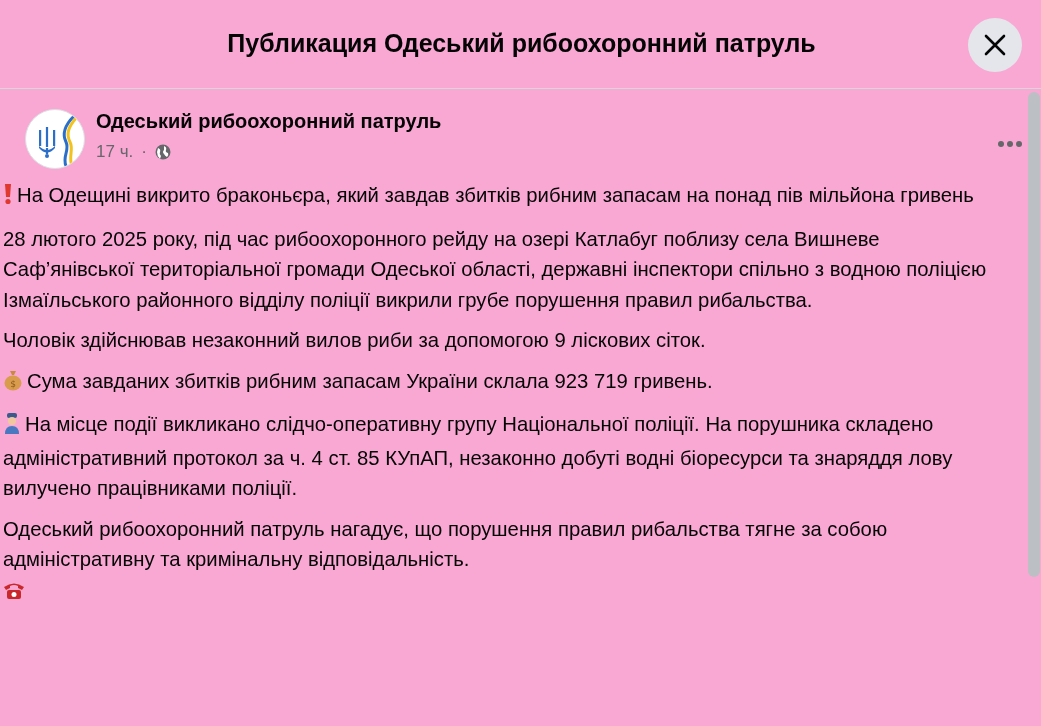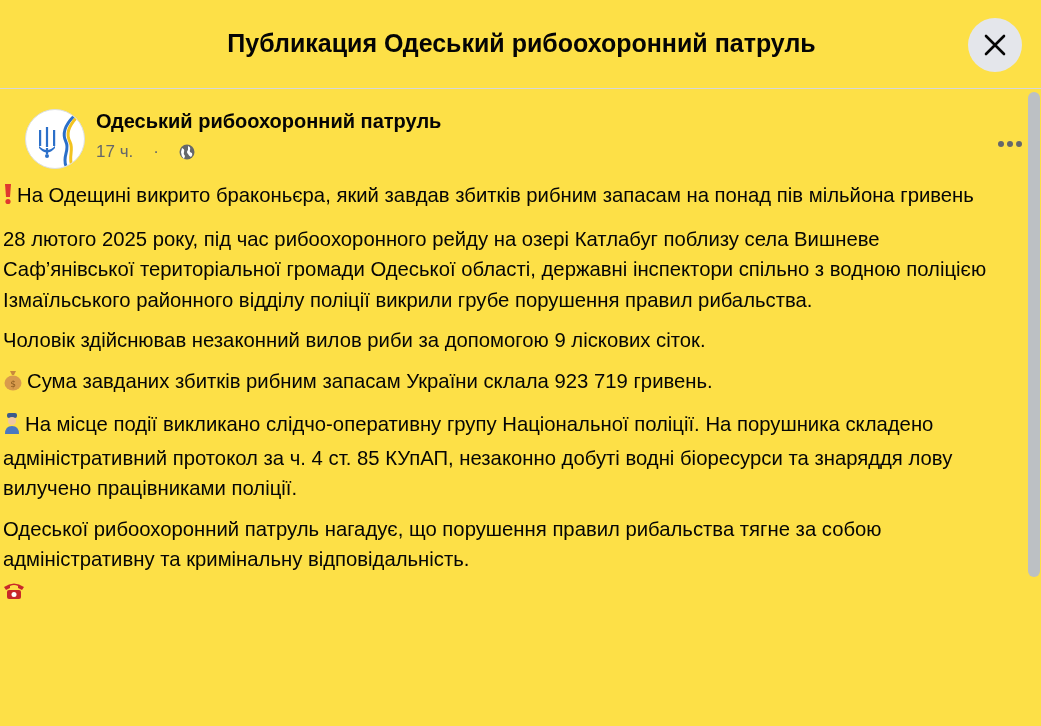--- a/index.html
+++ b/index.html
@@ -2,21 +2,21 @@
 <html><head>
   <meta charset="utf-8">
   <style>
     * { box-sizing: border-box; margin: 0; padding: 0; }
     html, body {
       width: 1041px; height: 726px; overflow: hidden;
       background: #ffffff;
       font-family: "Liberation Sans", "DejaVu Sans", sans-serif;
       color: #050505;
     }
-    .dialog { position: relative; width: 1041px; height: 726px; background: #fde047; }
+    .dialog { position: relative; width: 1041px; height: 726px; background: #f9a8d4; }
     .header {
       position: absolute; left: 0; top: 0; width: 1041px; height: 89px;
       border-bottom: 1px solid #d5d7db;
       display: flex; align-items: center; justify-content: center;
     }
     .header-title {
       font-size: 25px; font-weight: 700; color: #050505;
       letter-spacing: 0px;
       position: relative; left: 1px; top: -1px;
     }
@@ -39,21 +39,21 @@
     .avatar {
       position: absolute; left: 0; top: 0; width: 60px; height: 60px;
       border-radius: 50%; border: 1px solid #dcdfe3; background: #fff; overflow: hidden;
     }
     .author-name {
       position: absolute; left: 71px; top: 1px;
       font-size: 20px; font-weight: 700; color: #050505; white-space: nowrap;
     }
     .meta {
       position: absolute; left: 71px; top: 33px;
-      display: flex; align-items: center; gap: 20px;
+      display: flex; align-items: center; gap: 8px;
       font-size: 17px; color: #65676b;
     }
     .more-btn {
       position: absolute; left: 970px; top: 25px; width: 30px; height: 20px;
       display: flex; align-items: center; justify-content: center; gap: 3px; cursor: pointer;
     }
     .more-btn span { width: 6px; height: 6px; border-radius: 50%; background: #65676b; display: block; }
     .post-body {
       position: absolute; left: 3px; top: 90px; width: 990px;
       font-size: 20.3px; line-height: 30.5px; color: #050505;
@@ -136,21 +136,21 @@
       <p>
         <span class="emoji">
           <svg width="18" height="22" viewBox="0 0 18 22">
               <rect x="4" y="1" width="10" height="5" rx="2" fill="#3b5a8c"></rect>
               <circle cx="9" cy="9" r="4" fill="#f0c8a0"></circle>
               <path d="M2 22 Q2 14 9 14 Q16 14 16 22 Z" fill="#4a78c0"></path>
             </svg>
         </span><span>На місце події викликано слідчо-оперативну групу Національної поліції. На порушника складено адміністративний протокол за ч. 4 ст. 85 КУпАП, незаконно добуті водні біоресурси та знаряддя лову вилучено працівниками поліції.</span>
       </p>
       <p>
-        <span>Одеської рибоохоронний патруль нагадує, що порушення правил рибальства тягне за собою адміністративну та кримінальну відповідальність.</span><br>
+        <span>Одеський рибоохоронний патруль нагадує, що порушення правил рибальства тягне за собою адміністративну та кримінальну відповідальність.</span><br>
         <span class="emoji">
           <svg width="22" height="20" viewBox="0 0 22 20">
               <path d="M1 7 Q11 0 21 7 L19 10 L15 8 L15 6 Q11 4 7 6 L7 8 L3 10 Z" fill="#c8282a"></path>
               <rect x="4" y="10" width="14" height="9" rx="2" fill="#c8282a"></rect>
               <circle cx="11" cy="14.5" r="2.5" fill="#fff"></circle>
             </svg>
         </span>
       </p>
     </div>
   </div>

